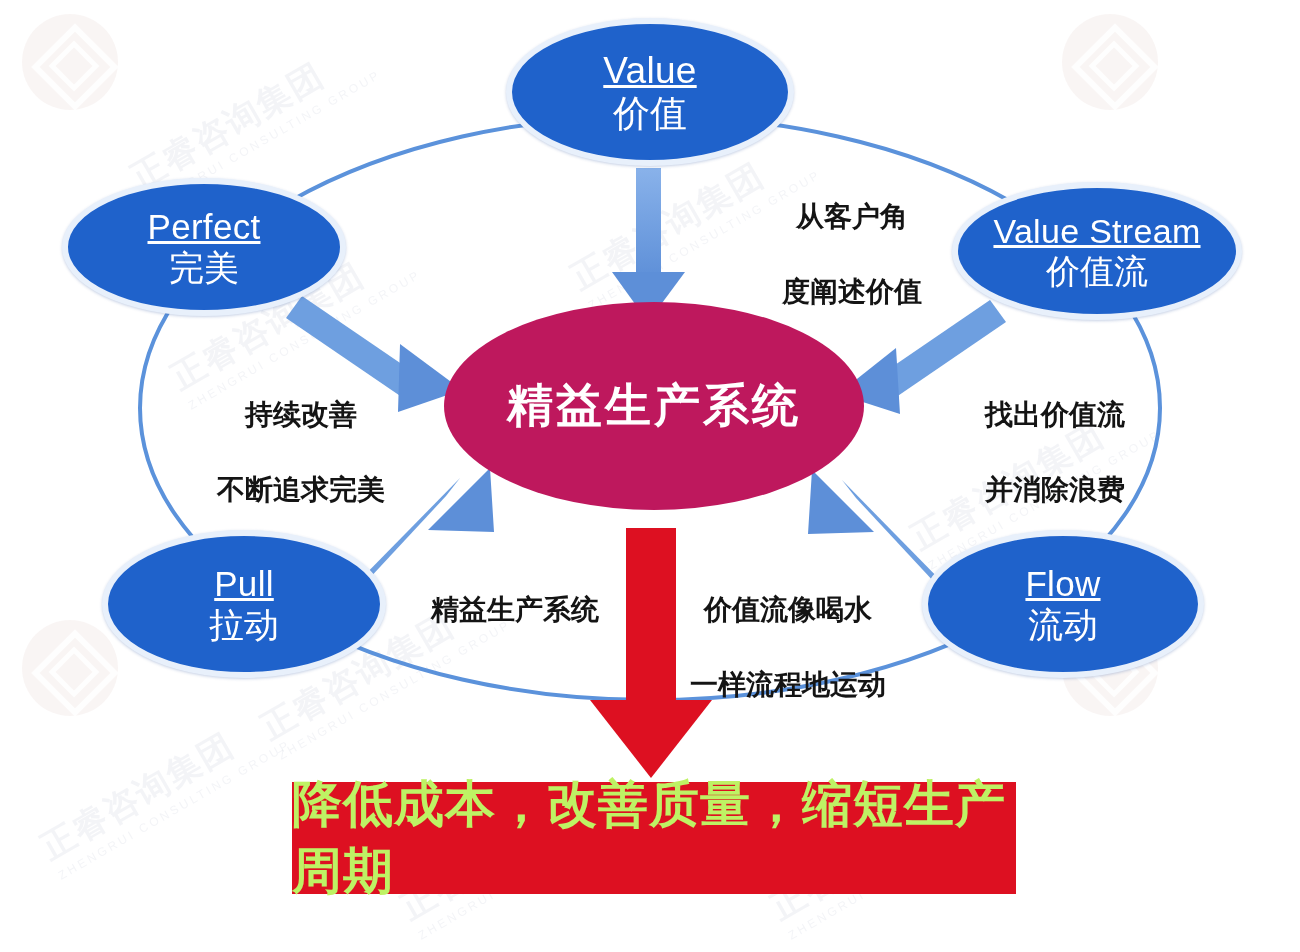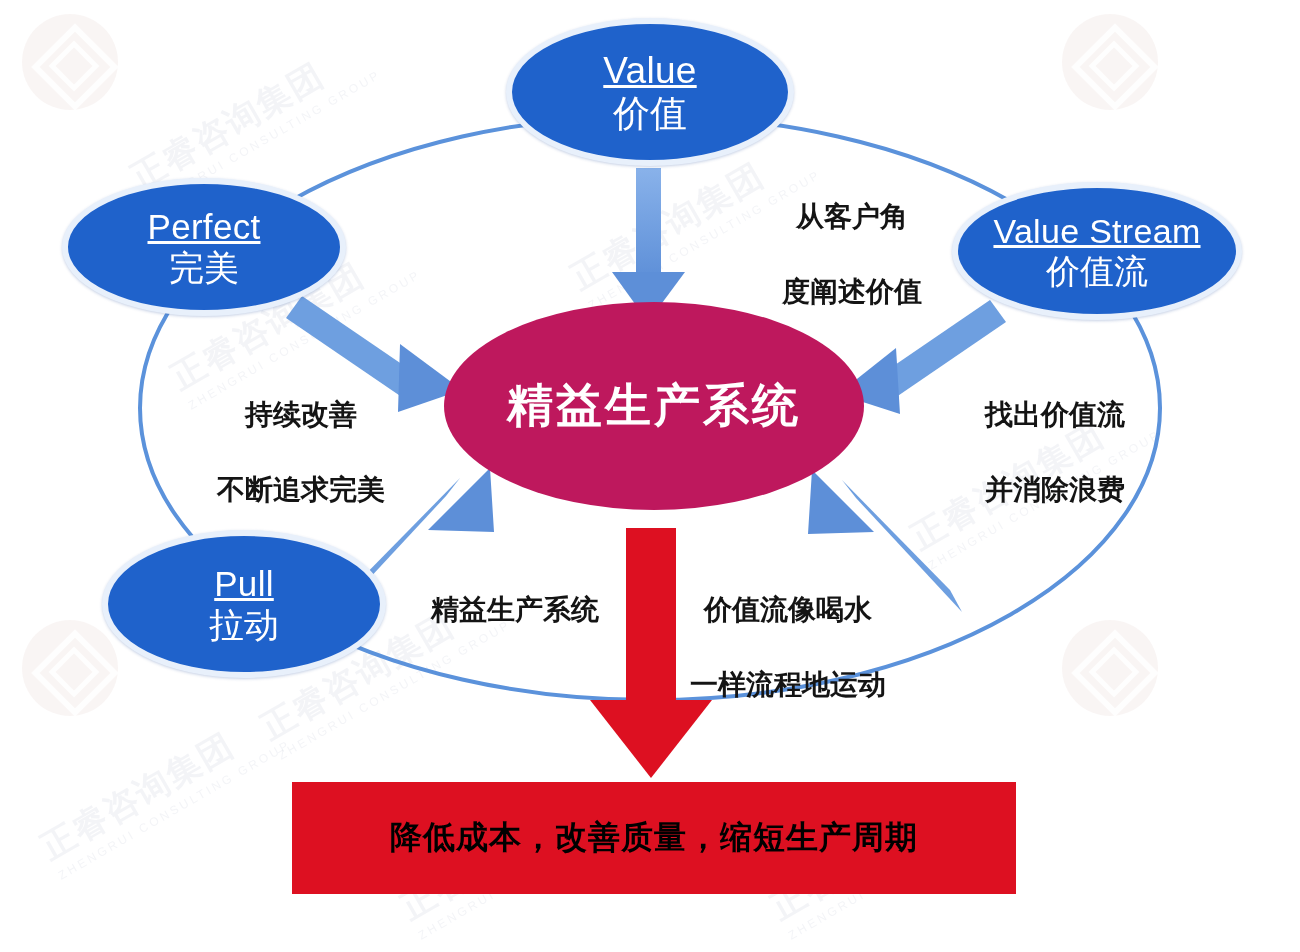--- a/index.html
+++ b/index.html
@@ -156,22 +156,22 @@
     position: absolute;
     left: 292px; top: 782px;
     width: 724px; height: 112px;
     background: #dd1021;
     display: flex;
     align-items: center;
     justify-content: center;
     z-index: 3;
   }
   #banner .banner-text {
-    color: #000000;
-    font-size: 32px;
+    color: #bef264;
+    font-size: 50px;
     font-weight: 700;
     letter-spacing: 1px;
     font-family: "Liberation Sans", "DejaVu Sans", sans-serif;
   }
 </style>
 </head>
 <body>
 
 <div id="stage">
 
@@ -270,20 +270,24 @@
   <div class="node blue" id="node-perfect">
     <span class="en">Perfect</span>
     <span class="cn">完美</span>
   </div>
 
   <div class="node blue" id="node-pull">
     <span class="en">Pull</span>
     <span class="cn">拉动</span>
   </div>
 
+  <div class="node blue" id="node-flow">
+    <span class="en">Flow</span>
+    <span class="cn">流动</span>
+  </div>
 
   <div id="node-core">
     <span class="core-text">精益生产系统</span>
   </div>
 
   <div class="caption" id="cap-value">
     <div>从客户角</div>
     <div>度阐述价值</div>
   </div>
 

